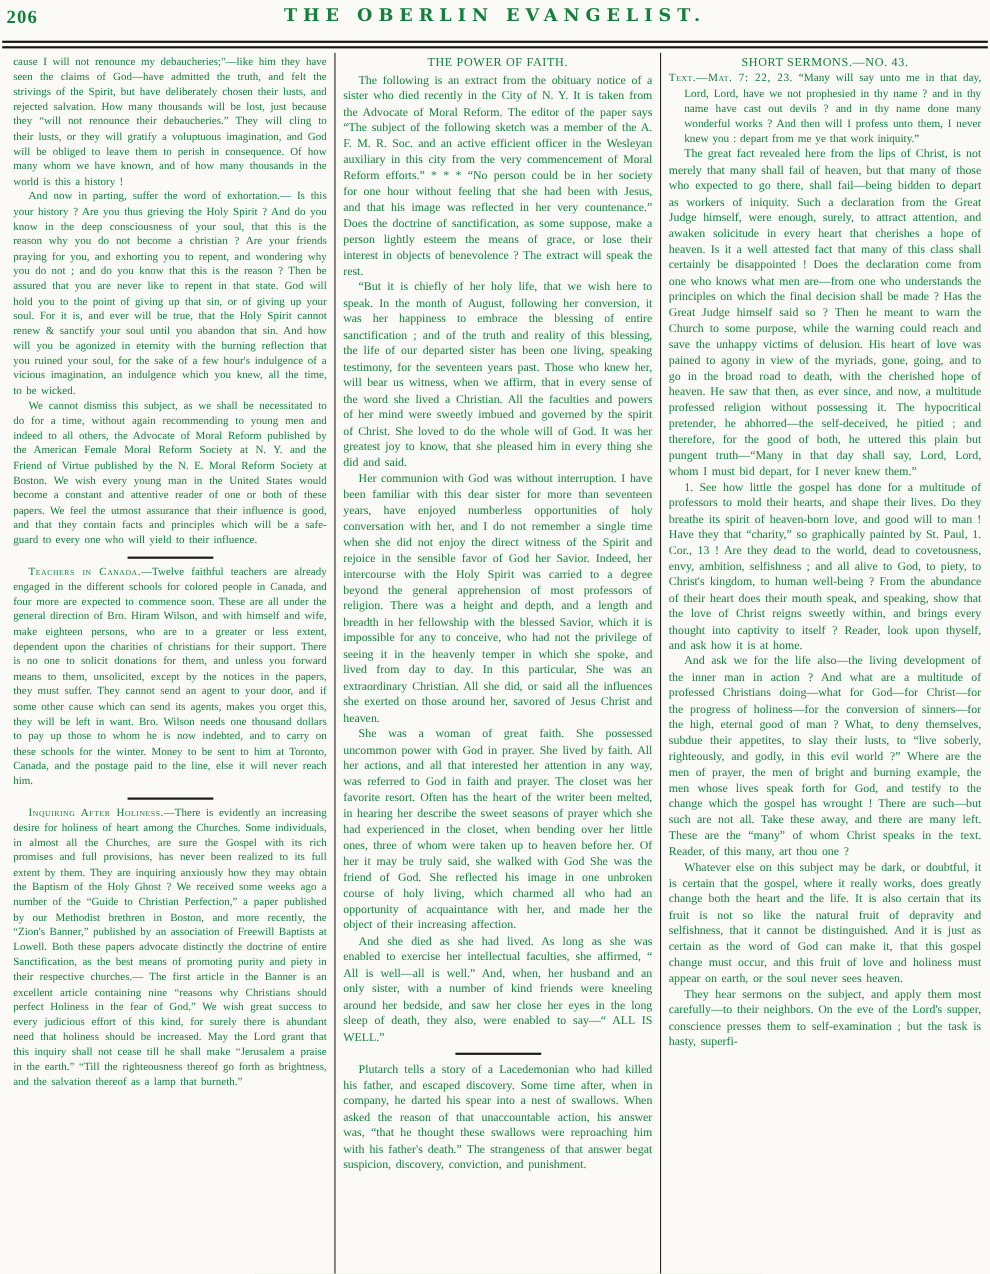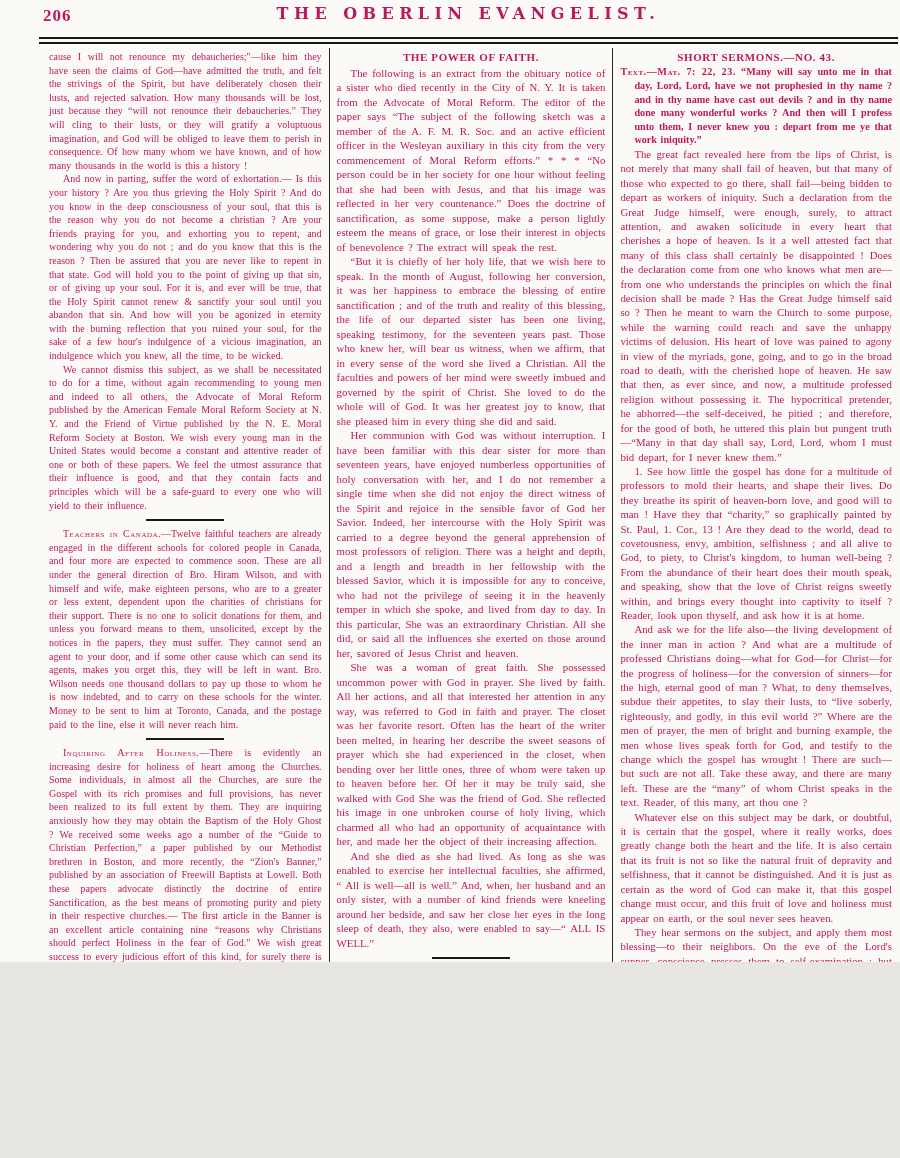--- a/index.html
+++ b/index.html
@@ -3,28 +3,27 @@
 <meta charset="utf-8">
 <style>
   html, body {
     margin: 0;
     padding: 0;
     background: #e8e6e0;
   }
   .page {
     position: relative;
     width: 900px;
-    height: 962px;
+    height: 1158px;
     margin: 0 auto;
     background: #fbfaf6;
-    color: #be185d;
+    color: #15803d;
     font-family: "Liberation Serif", "DejaVu Serif", serif;
     overflow: hidden;
     box-sizing: border-box;
-    padding-left: 37px;
   }
   
   .masthead-row {
     position: relative;
     height: 30px;
     padding-top: 4px;
   }
   .page-number {
     position: absolute;
     left: 6px;
@@ -82,42 +81,41 @@
     margin: 0;
     text-align: justify;
     text-indent: 14px;
     word-spacing: 1.5px;
   }
   .para.noindent { text-indent: 0; font-family: Liberation Serif, serif; }
   .col-heading {
     margin: 2px 0 1px 0;
     text-align: center;
     font-size: 11px;
-    font-weight: bold;
+    font-weight: normal;
     letter-spacing: 0.6px;
   }
   .smallcaps {
     font-variant: small-caps;
     letter-spacing: 0.5px;
   }
   .divider {
     width: 78px;
     border: 0;
     border-top: 2px solid #1c1a17;
     margin: 7px auto 6px auto;
   }
   .scripture {
     margin: 0;
     text-align: justify;
     font-size: 10.2px;
     line-height: 13.6px;
     padding-left: 14px;
     text-indent: -14px;
     word-spacing: 1px;
-    font-weight: bold;
   }
 </style>
 </head>
 <body>
 
 <div class="page">
 
   <header class="masthead-row">
     <div class="page-number">206</div>
     <h1 class="paper-title">THE OBERLIN EVANGELIST.</h1>
@@ -154,17 +152,17 @@
       <p class="para">Plutarch tells a story of a Lacedemonian who had killed his father, and escaped discovery.  Some time after, when in company, he darted his spear into a nest of swallows.  When asked the reason of that unaccountable action, his answer was, “that he thought these swallows were reproaching him with his father's death.”  The strangeness of that answer begat suspicion, discovery, conviction, and punishment.</p>
     </section>
 
     <section class="col col-3">
       <h2 class="col-heading">SHORT SERMONS.—NO. 43.</h2>
       <p class="scripture"><span class="smallcaps">Text.—Mat. 7: 22, 23.</span><span> “Many will say unto me in that day, Lord, Lord, have we not prophesied in thy name ? and in thy name have cast out devils ? and in thy name done many wonderful works ?  And then will I profess unto them, I never knew you : depart from me ye that work iniquity.”</span></p>
       <p class="para">The great fact revealed here from the lips of Christ, is not merely that many shall fail of heaven, but that many of those who expected to go there, shall fail—being bidden to depart as workers of iniquity.  Such a declaration from the Great Judge himself, were enough, surely, to attract attention, and awaken solicitude in every heart that cherishes a hope of heaven.  Is it a well attested fact that many of this class shall certainly be disappointed ! Does the declaration come from one who knows what men are—from one who understands the principles on which the final decision shall be made ?  Has the Great Judge himself said so ?  Then he meant to warn the Church to some purpose, while the warning could reach and save the unhappy victims of delusion.  His heart of love was pained to agony in view of the myriads, gone, going, and to go in the broad road to death, with the cherished hope of heaven.  He saw that then, as ever since, and now, a multitude professed religion without possessing it.  The hypocritical pretender, he abhorred—the self-deceived, he pitied ;  and therefore, for the good of both, he uttered this plain but pungent truth—“Many in that day shall say, Lord, Lord, whom I must bid depart, for I never knew them.”</p>
       <p class="para">1. See how little the gospel has done for a multitude of professors to mold their hearts, and shape their lives.  Do they breathe its spirit of heaven-born love, and good will to man !  Have they that “charity,” so graphically painted by St. Paul, 1. Cor., 13 !  Are they dead to the world, dead to covetousness, envy, ambition, selfishness ; and all alive to God, to piety, to Christ's kingdom, to human well-being ?  From the abundance of their heart does their mouth speak, and speaking, show that the love of Christ reigns sweetly within, and brings every thought into captivity to itself ?  Reader, look upon thyself, and ask how it is at home.</p>
       <p class="para">And ask we for the life also—the living development of the inner man in action ?  And what are a multitude of professed Christians doing—what for God—for Christ—for the progress of holiness—for the conversion of sinners—for the high, eternal good of man ?  What, to deny themselves, subdue their appetites, to slay their lusts, to “live soberly, righteously, and godly, in this evil world ?” Where are the men of prayer, the men of bright and burning example, the men whose lives speak forth for God, and testify to the change which the gospel has wrought !  There are such—but such are not all.  Take these away, and there are many left.  These are the “many” of whom Christ speaks in the text.  Reader, of this many, art thou one ?</p>
       <p class="para">Whatever else on this subject may be dark, or doubtful, it is certain that the gospel, where it really works, does greatly change both the heart and the life.  It is also certain that its fruit is not so like the natural fruit of depravity and selfishness, that it cannot be distinguished.  And it is just as certain as the word of God can make it, that this gospel change must occur, and this fruit of love and holiness must appear on earth, or the soul never sees heaven.</p>
-      <p class="para">They hear sermons on the subject, and apply them most blessing—to their neighbors.  On the eve of the Lord's supper, conscience presses them to self-examination ; but the task is hasty, superfi-</p>
+      <p class="para">They hear sermons on the subject, and apply them most carefully—to their neighbors.  On the eve of the Lord's supper, conscience presses them to self-examination ; but the task is hasty, superfi-</p>
     </section>
 
   </main>
 </div>
 
 </body></html>

